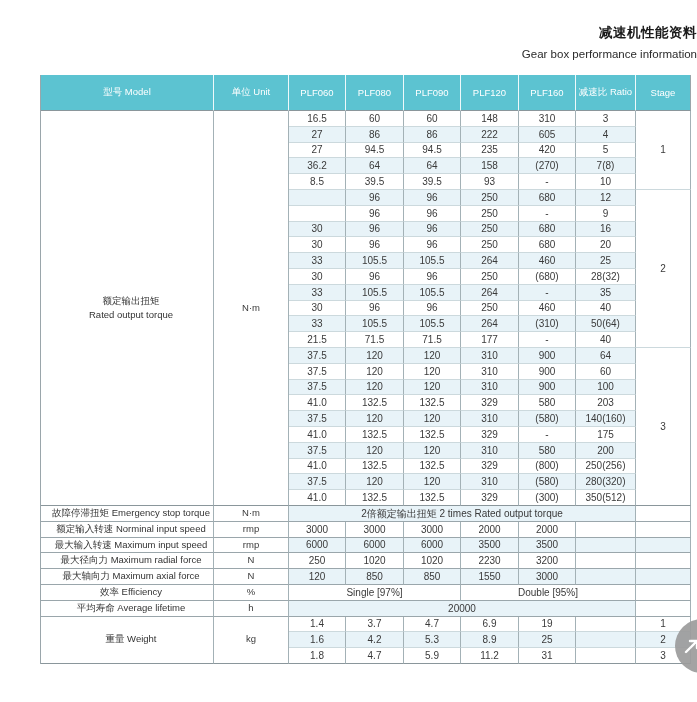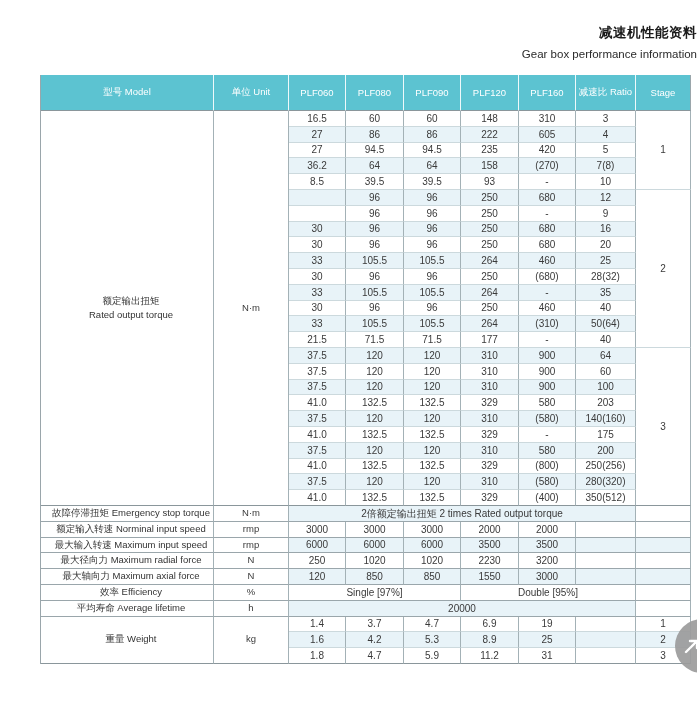--- a/index.html
+++ b/index.html
@@ -282,21 +282,21 @@
         <td class="val">120</td>
         <td class="val">310</td>
         <td class="val">(580)</td>
         <td class="val">280(320)</td>
       </tr>
       <tr class=" section-end">
         <td class="val">41.0</td>
         <td class="val">132.5</td>
         <td class="val">132.5</td>
         <td class="val">329</td>
-        <td class="val">(400)</td>
+        <td class="val">(300)</td>
         <td class="val">350(512)</td>
       </tr>
       <tr class="spec tint">
         <td class="label-cell">故障停滞扭矩 Emergency stop torque</td>
         <td class="unit-cell">N·m</td>
         <td class="val" colspan="6">2倍额定输出扭矩  2 times Rated output torque</td>
         <td></td>
       </tr>
       <tr class="spec">
         <td class="label-cell">额定输入转速 Norminal input speed</td>

